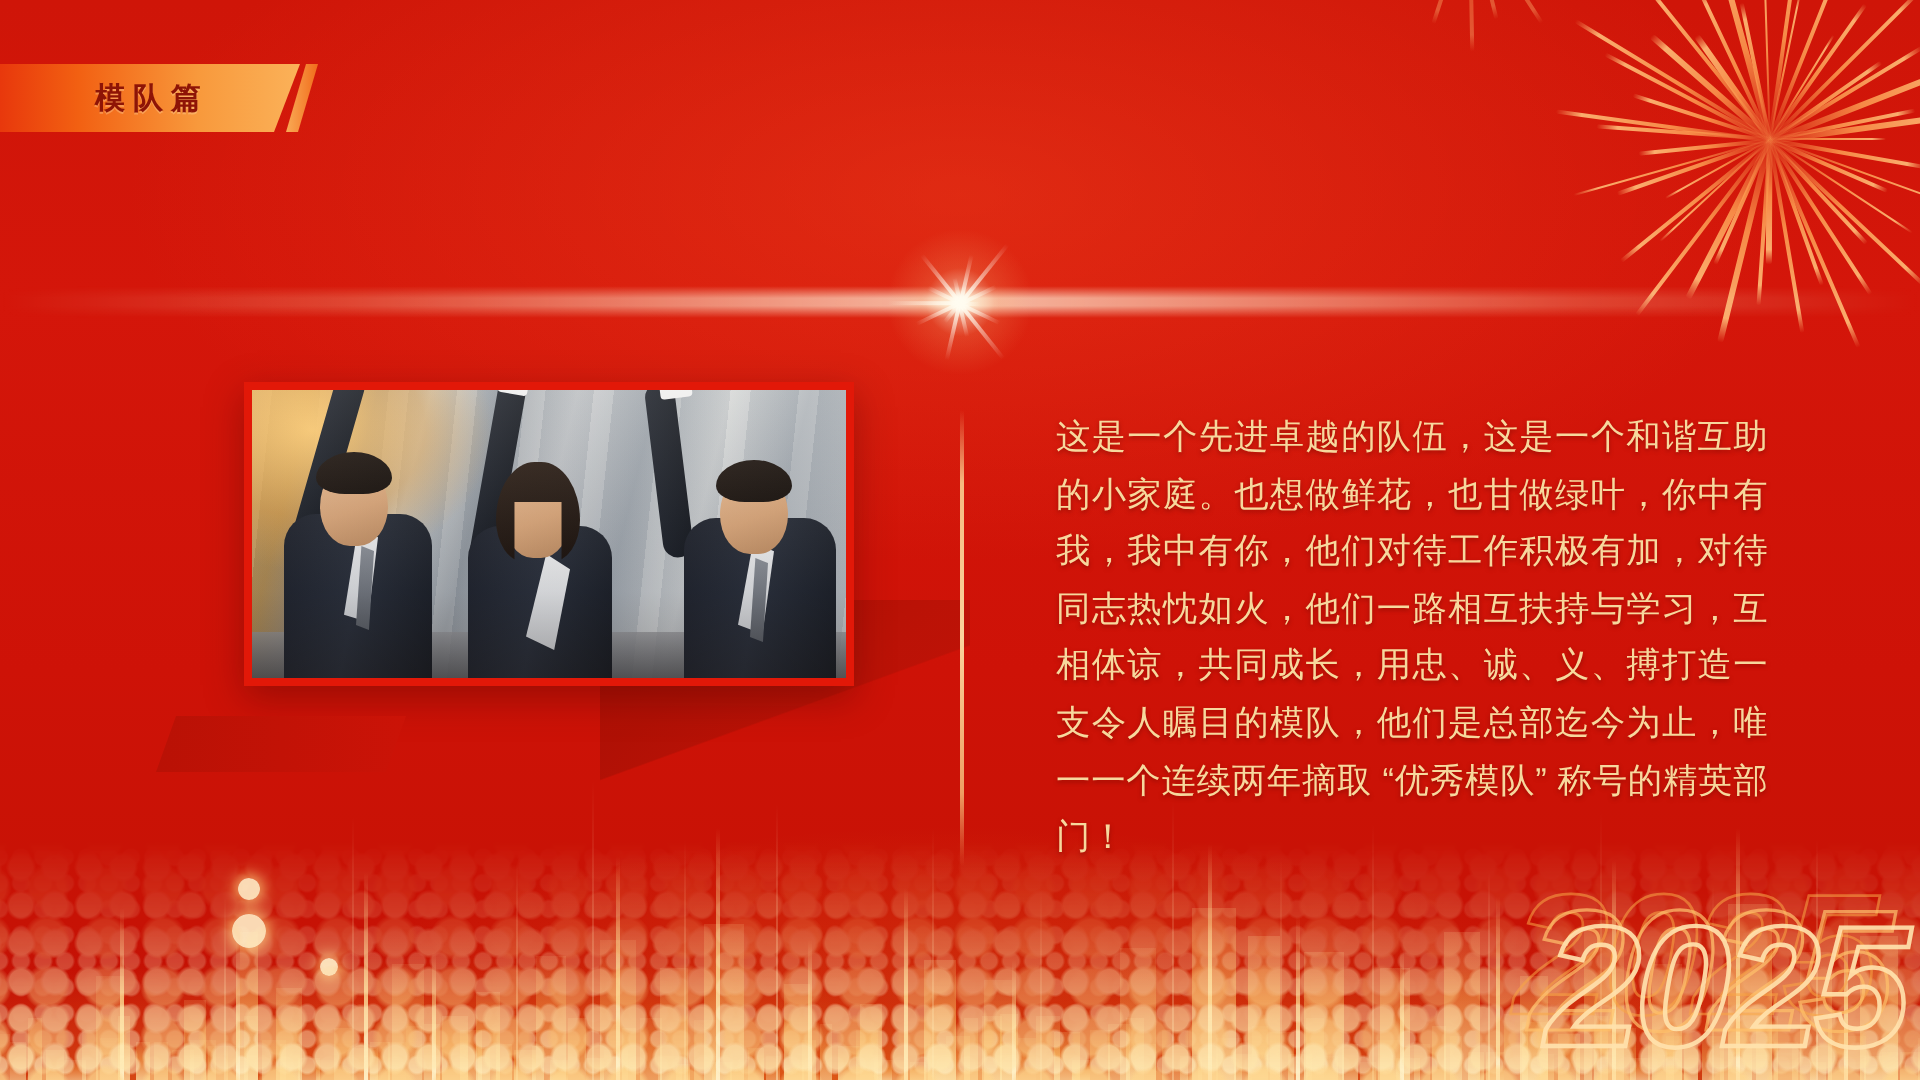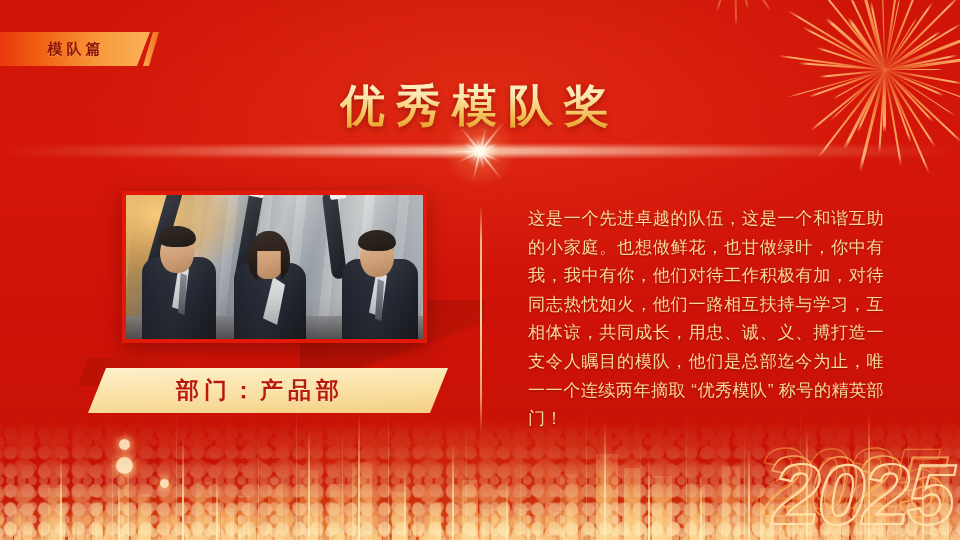--- a/index.html
+++ b/index.html
@@ -237,23 +237,20 @@
       <span style="width:70.3px;height:1.6px;transform:rotate(88.9deg)"></span>
       <span style="width:43.9px;height:2.4px;transform:rotate(95.3deg)"></span>
       <span style="width:59.4px;height:1.7px;transform:rotate(108.0deg)"></span>
     </div>
 
   <div id="section-tab">
     <span class="txt">模队篇</span>
   </div>
   <div id="tab-sliver"></div>
 
-  <div id="title-wrap">
-    <span id="main-title">优秀模队奖</span>
-  </div>
   <div id="title-flare"></div>
   <div id="title-spark">
       <i style="width:10.0px;transform:rotate(0.0deg)"></i>
       <i style="width:22.3px;transform:rotate(25.7deg)"></i>
       <i style="width:34.6px;transform:rotate(51.4deg)"></i>
       <i style="width:16.9px;transform:rotate(77.1deg)"></i>
       <i style="width:29.2px;transform:rotate(102.9deg)"></i>
       <i style="width:11.5px;transform:rotate(128.6deg)"></i>
       <i style="width:23.8px;transform:rotate(154.3deg)"></i>
       <i style="width:36.1px;transform:rotate(180.0deg)"></i>
@@ -301,23 +298,20 @@
       <div class="shirt" style="left:243px;bottom:22px;width:18px;height:46px;clip-path:polygon(42% 0,100% 10%,68% 100%,0 90%);"></div>
       <div class="tie" style="left:249px;bottom:18px;width:9px;height:42px;clip-path:polygon(30% 0,100% 6%,72% 100%,0 94%);"></div>
       <div class="head" style="left:234px;bottom:62px;width:34px;height:41px;"></div>
       <div class="hair" style="left:232px;bottom:88px;width:38px;height:21px;"></div>
     </div>
 
     <div class="shade"></div>
   </div>
 
   <div id="dept-shadow"></div>
-  <div id="dept-banner">
-    <span class="txt">部门：产品部</span>
-  </div>
 
   <div id="divider"></div>
 
   <div id="body-copy">这是一个先进卓越的队伍，这是一个和谐互助的小家庭。也想做鲜花，也甘做绿叶，你中有我，我中有你，他们对待工作积极有加，对待同志热忱如火，他们一路相互扶持与学习，互相体谅，共同成长，用忠、诚、义、搏打造一支令人瞩目的模队，他们是总部迄今为止，唯一一个连续两年摘取 “优秀模队” 称号的精英部门！</div>
 
   <div class="skyline">
     <div class="sky-glow"></div>
     <div id="sky-shapes">
         <div class="bld" style="left:-4px;width:9.4px;height:22.6px;opacity:0.50"></div>
         <div class="bld" style="left:5px;width:7.7px;height:19.5px;opacity:0.65"></div>

